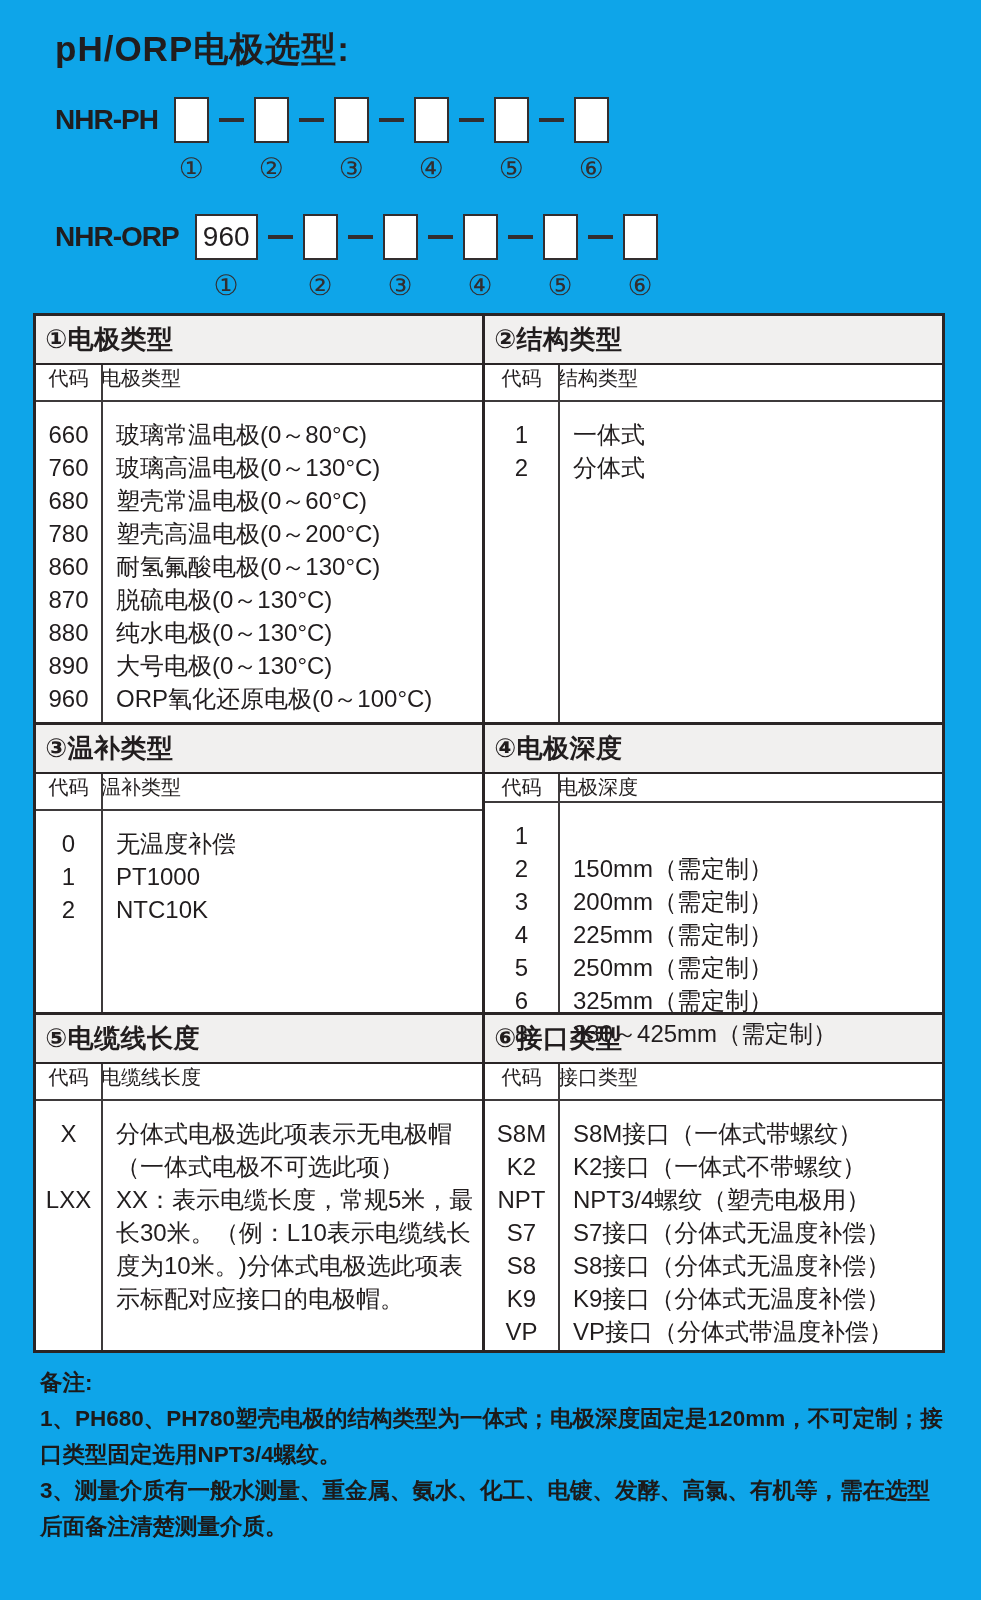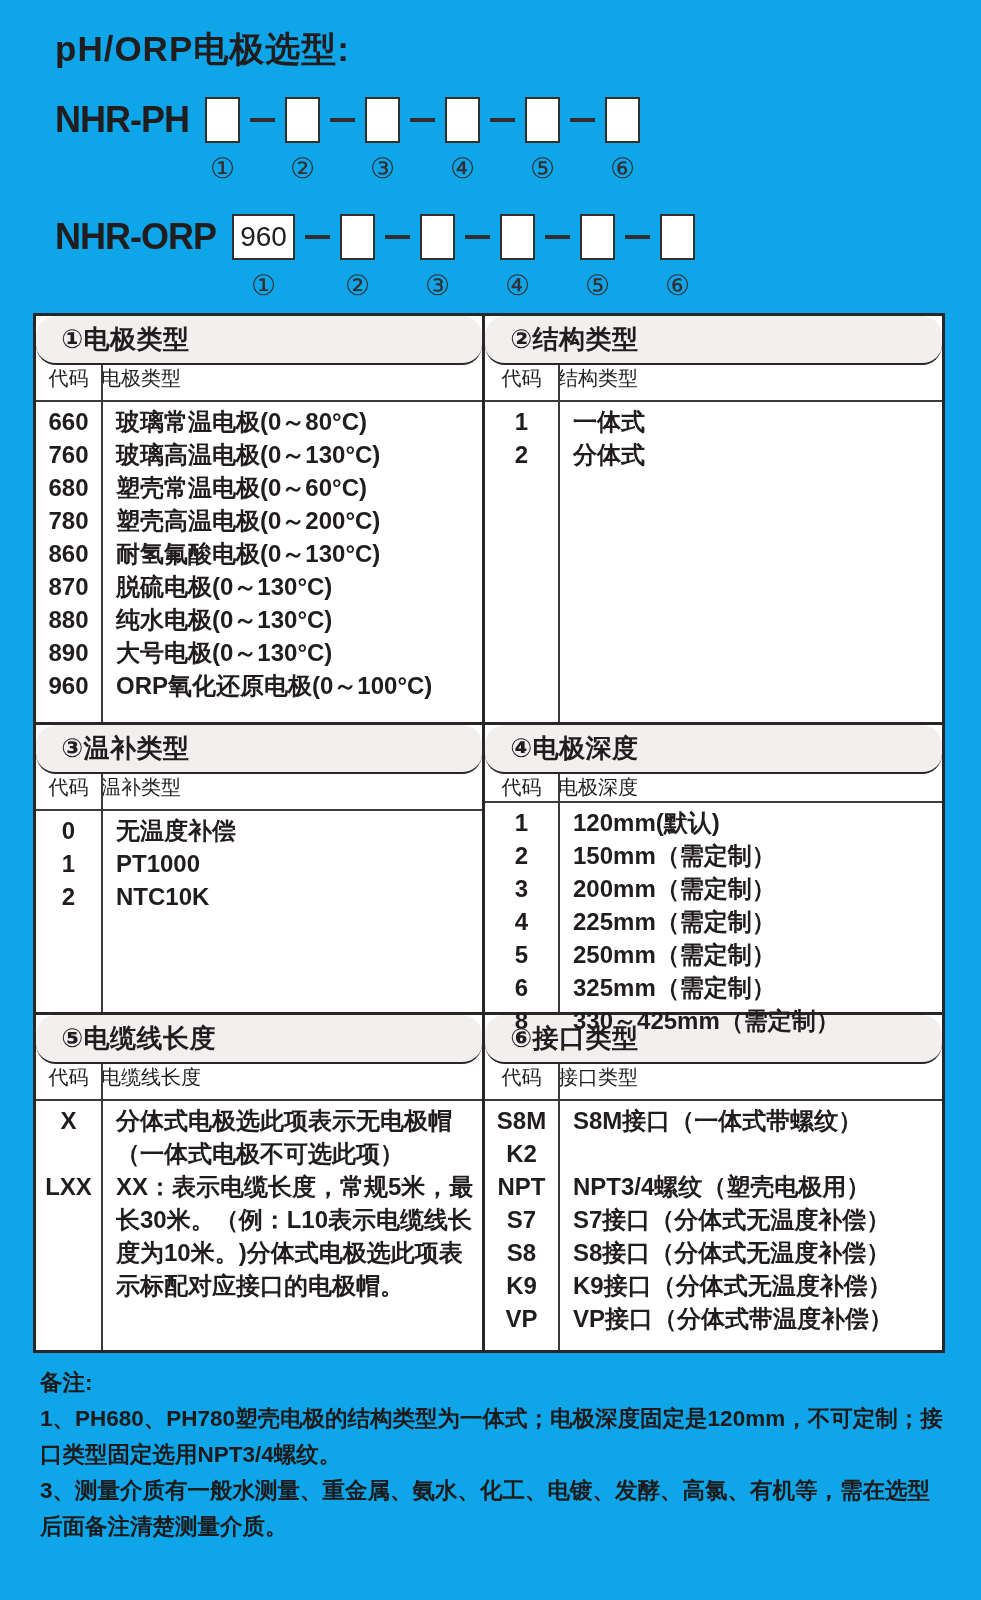--- a/index.html
+++ b/index.html
@@ -5,49 +5,49 @@
   html,body{margin:0;padding:0;background:#ffffff;}
   body{font-family:"Liberation Sans","DejaVu Sans",sans-serif;color:#211d1e;}
   .page{position:relative;width:981px;height:1600px;background:#0ea5e9;overflow:hidden;}
 
   .title{margin:26px 0 0 55px;font-size:35px;font-weight:700;letter-spacing:1px;}
 
   
   .model-row{display:flex;align-items:flex-start;margin-left:55px;}
   .model-row.ph{margin-top:24px;}
   .model-row.orp{margin-top:30px;}
-  .mlabel{font-size:36px;font-weight:700;line-height:46px;margin-right:16px;letter-spacing:-1px;white-space:nowrap;}
+  .mlabel{font-size:28px;font-weight:700;line-height:46px;margin-right:16px;letter-spacing:-1px;white-space:nowrap;}
   .slot{display:flex;flex-direction:column;align-items:center;}
   .mbox{width:35px;height:46px;border:2.5px solid #332e2f;box-sizing:border-box;
         display:flex;align-items:center;justify-content:center;font-size:28px;background:#fff;}
   .mbox.wide{width:63px;letter-spacing:0px;}
   .circ{margin-top:11px;font-size:28px;color:#332e2f;line-height:30px;}
   .dash{width:25px;height:4px;background:#332e2f;margin:21px 10px 0 10px;flex-shrink:0;}
 
   
   .otable{width:912px;margin:12px 0 0 33px;border:3px solid #2a2526;box-sizing:border-box;background:#fff;}
   .sec{display:flex;box-sizing:border-box;}
   .sec + .sec{border-top:3px solid #2a2526;}
   .sec.s1{height:406px;}
   .sec.s2{height:290px;}
   .sec.s3{height:338px;}
   .half{box-sizing:border-box;display:flex;flex-direction:column;}
   .hleft{width:449px;border-right:3px solid #2a2526;}
   .hright{flex:1;}
   .band{height:49px;box-sizing:border-box;background:#f1f0ef;border-bottom:2.5px solid #2a2526;
-        display:flex;align-items:center;padding-left:25px;font-size:26px;font-weight:700;letter-spacing:0.5px;border-radius:20px;}
+        display:flex;align-items:center;padding-left:9px;font-size:26px;font-weight:700;letter-spacing:0.5px;}
   .tb{position:relative;flex:1;display:flex;flex-direction:column;min-height:0;}
   .vl{position:absolute;top:0;bottom:0;width:2px;background:#3e3a3b;}
   .hleft .vl{left:65px;}
   .hright .vl{left:73px;}
   .chead{display:flex;align-items:flex-start;height:37px;box-sizing:border-box;border-bottom:2px solid #3e3a3b;font-size:20px;}
   .ch-code{width:65px;text-align:center;flex-shrink:0;}
   .hright .ch-code{width:73px;}
   .ch-desc{}
-  .rows{padding-top:3px;font-weight:bold;}
+  .rows{padding-top:16px;}
   .trow{display:flex;align-items:flex-start;font-size:24px;line-height:33px;}
   .tcode{width:65px;text-align:center;flex-shrink:0;}
   .hright .tcode{width:73px;}
   .tdesc{padding-left:15px;padding-right:8px;flex:1;}
 
   
   .notes{margin:12px 0 0 40px;width:912px;font-size:22.5px;font-weight:600;line-height:36px;color:#1c1a1a;}
 </style>
 </head>
 <body>
@@ -224,21 +224,20 @@
         <div class="band">④电极深度</div>
         <div class="tb">
           <div class="vl"></div>
           <div class="chead">
             <div class="ch-code">代码</div>
             <div class="ch-desc">电极深度</div>
           </div>
           <div class="rows">
             <div class="trow">
                 <div class="tcode">1</div>
-                <div class="tdesc">120mm(默认)</div>
               </div>
             <div class="trow">
                 <div class="tcode">2</div>
                 <div class="tdesc">150mm（需定制）</div>
               </div>
             <div class="trow">
                 <div class="tcode">3</div>
                 <div class="tdesc">200mm（需定制）</div>
               </div>
             <div class="trow">
@@ -291,20 +290,21 @@
             <div class="ch-code">代码</div>
             <div class="ch-desc">接口类型</div>
           </div>
           <div class="rows">
             <div class="trow">
                 <div class="tcode">S8M</div>
                 <div class="tdesc">S8M接口（一体式带螺纹）</div>
               </div>
             <div class="trow">
                 <div class="tcode">K2</div>
+                <div class="tdesc">K2接口（一体式不带螺纹）</div>
               </div>
             <div class="trow">
                 <div class="tcode">NPT</div>
                 <div class="tdesc">NPT3/4螺纹（塑壳电极用）</div>
               </div>
             <div class="trow">
                 <div class="tcode">S7</div>
                 <div class="tdesc">S7接口（分体式无温度补偿）</div>
               </div>
             <div class="trow">

